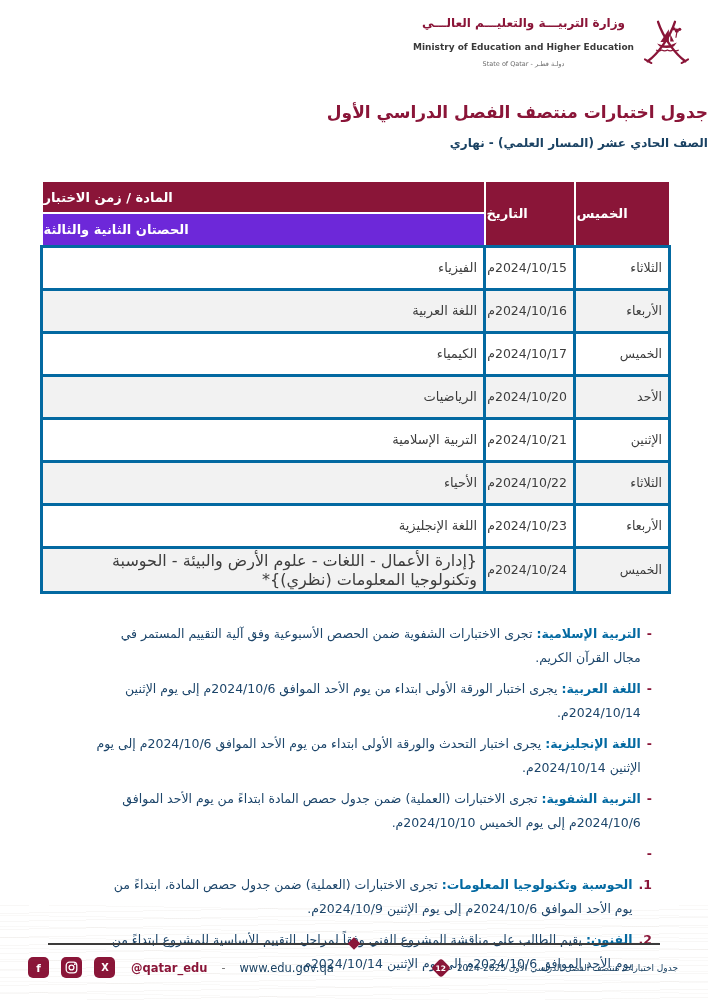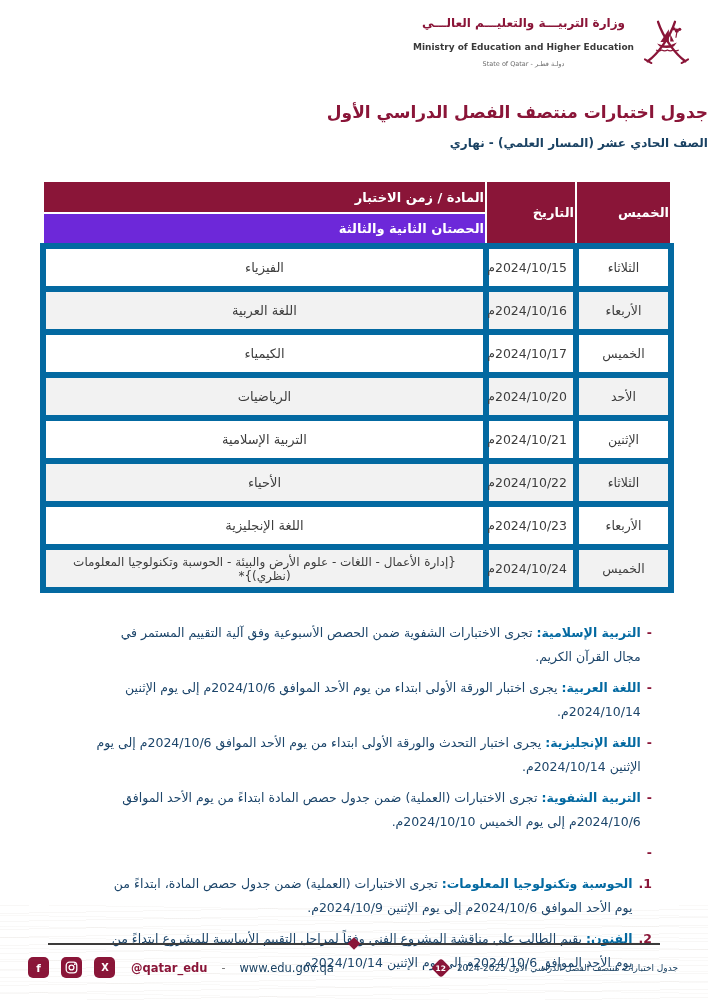--- a/index.html
+++ b/index.html
@@ -42,38 +42,38 @@
   .titles h2 { font-size: 17px; font-weight: bold; color: #8A1538; margin-top: 14px; }
   .titles h3 { font-size: 12px; font-weight: bold; color: #1A4263; margin-top: 14px; }
 
   
   table.sched {
     width: 628px; margin: 30px 40px 0;
     border-collapse: collapse; direction: rtl; table-layout: fixed;
   }
   table.sched th {
     color: #fff; font-weight: bold; font-size: 13px;
-    text-align: right; vertical-align: middle;
+    text-align: left; vertical-align: middle;
     border: 2px solid #ffffff;
   }
   .th-maroon { background: #8A1538; }
   .th-navy   { background: #6d28d9; }
   .row-top    { height: 32px; }
   .row-bottom { height: 33px; }
   table.sched td {
-    border: 6px solid #0369a1;
+    border: 3px solid #0369a1;
     height: 43px;
-    text-align: center; vertical-align: middle;
+    text-align: right; vertical-align: middle;
     font-size: 13px; color: #3D3D3D;
     background: #ffffff;
     padding: 2px 6px;
   }
   table.sched tbody tr:nth-child(even) td { background: #F2F2F2; }
   table.sched td.c-day, table.sched td.c-date { font-size: 12.5px; }
-  table.sched tbody tr:last-child td.c-subj { font-size: 12px; }
+  table.sched tbody tr:last-child td.c-subj { font-size: 16px; }
 
   
   .notes { margin: 28px 56px 0 95px; direction: rtl; }
   .note {
     display: flex; gap: 6px;
     font-size: 12.5px; line-height: 24px;
     margin-bottom: 7px; text-align: right;
   }
   .note .bullet, .note .num { color: #8A1538; font-weight: bold; flex: none; }
   .note p { margin: 0; }

